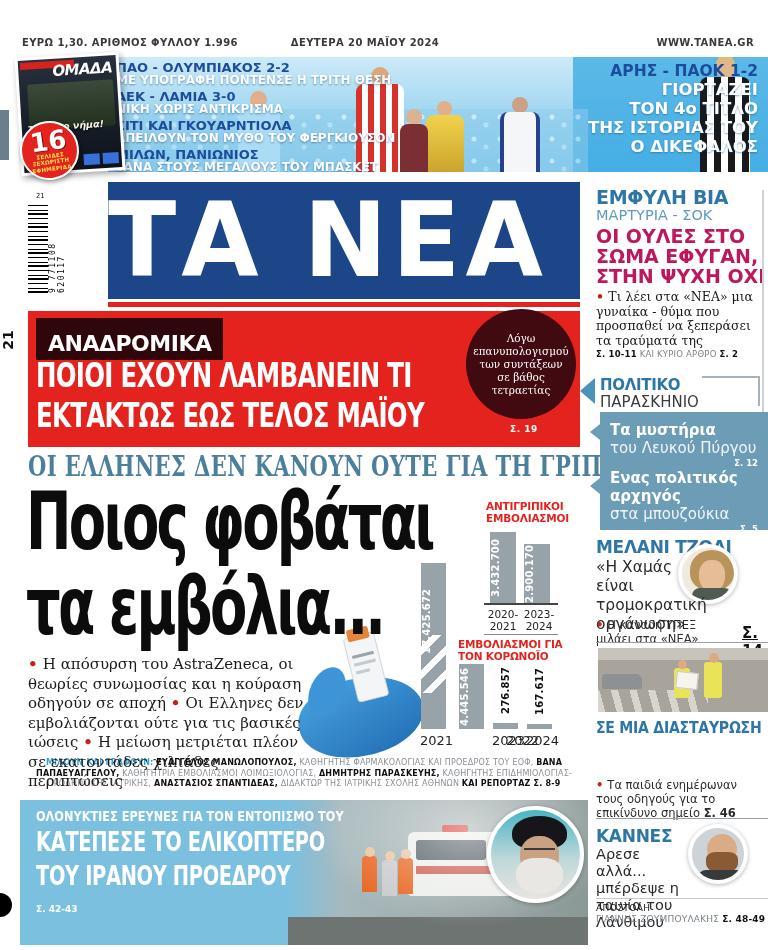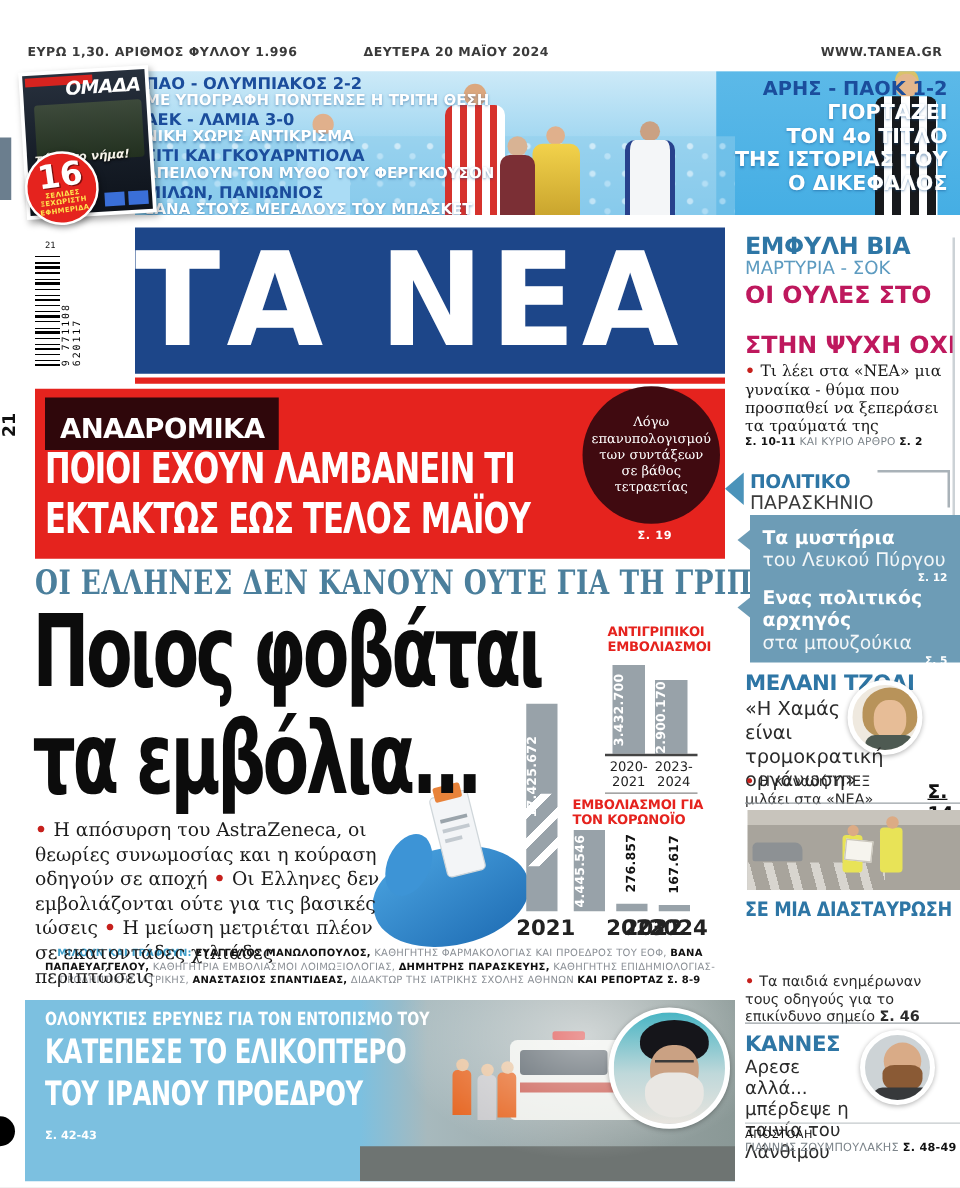--- a/index.html
+++ b/index.html
@@ -81,21 +81,21 @@
   .by-pre{color:#3f9ec9;font-weight:bold;}
 
   
   .c-title{position:absolute;color:#e5231e;font-weight:bold;font-size:10.5px;line-height:11.5px;letter-spacing:-.2px;z-index:2;}
   .bar{position:absolute;background:#98a2a9;z-index:2;}
   .vlab{writing-mode:vertical-rl;transform:rotate(180deg);font-weight:bold;font-size:10px;letter-spacing:.2px;}
   .vlab-in{position:absolute;left:0;right:0;display:flex;justify-content:center;color:#fff;}
   .vlab-out{position:absolute;z-index:2;display:flex;align-items:center;justify-content:center;color:#111;}
   .axis{position:absolute;background:#444;z-index:2;}
   .cat{position:absolute;font-size:10.5px;line-height:12px;color:#222;text-align:center;z-index:2;}
-  .xlab{position:absolute;font-size:17px;color:#222;text-align:right;z-index:2;font-weight:bold;}
+  .xlab{position:absolute;font-size:13px;color:#222;text-align:right;z-index:2;font-weight:normal;}
   .break-marks{position:absolute;left:-4px;width:33px;height:58px;z-index:3;
       background:repeating-linear-gradient(135deg,transparent 0 11px,#fff 11px 17px);}
 
   
   .syr{left:292px;top:632px;width:140px;height:128px;z-index:1;}
   .glove{position:absolute;left:6px;top:46px;width:126px;height:78px;background:linear-gradient(160deg,#4aa3e0,#1f6db4);
          border-radius:46% 54% 48% 52%;transform:rotate(-14deg);}
   .thumb{position:absolute;left:18px;top:34px;width:34px;height:52px;background:#3d94d6;border-radius:50%;transform:rotate(24deg);}
   .vial{position:absolute;left:58px;top:2px;width:32px;height:66px;background:#f3f5f7;border:1px solid #cfd6da;border-radius:4px;transform:rotate(-14deg);}
   .vial-cap{position:absolute;left:4px;top:-8px;width:22px;height:12px;background:#e8833a;border-radius:2px;}
@@ -357,20 +357,21 @@
     </div>
     <div class="iran-kick">ΟΛΟΝΥΚΤΙΕΣ ΕΡΕΥΝΕΣ ΓΙΑ ΤΟΝ ΕΝΤΟΠΙΣΜΟ ΤΟΥ</div>
     <div class="iran-h" style="top:26px;">ΚΑΤΕΠΕΣΕ ΤΟ ΕΛΙΚΟΠΤΕΡΟ</div>
     <div class="iran-h" style="top:60px;">ΤΟΥ ΙΡΑΝΟΥ ΠΡΟΕΔΡΟΥ</div>
     <div class="iran-p">Σ. 42-43</div>
   </div>
 
   <div class="sb-tag" style="left:596px;top:186px;font-size:19px;">ΕΜΦΥΛΗ ΒΙΑ</div>
   <div class="abs" style="left:596px;top:207px;font-size:14.5px;color:#5d9bc0;">ΜΑΡΤΥΡΙΑ - ΣΟΚ</div>
   <div class="sb-h" style="left:596px;top:226px;font-size:19px;line-height:20px;">ΟΙ ΟΥΛΕΣ ΣΤΟ</div>
+  <div class="sb-h" style="left:596px;top:246px;font-size:19px;line-height:20px;">ΣΩΜΑ ΕΦΥΓΑΝ,</div>
   <div class="sb-h" style="left:596px;top:266px;font-size:19px;line-height:20px;">ΣΤΗΝ ΨΥΧΗ ΟΧΙ</div>
   <div class="sb-txt" style="left:596px;top:290px;width:166px;font-size:12.5px;line-height:14.5px;">
     <span class="rb-b">• </span><span>Τι λέει στα «ΝΕΑ» μια γυναίκα - θύμα που προσπαθεί να ξεπεράσει τα τραύματά της</span>
   </div>
   <div class="sb-pages" style="left:596px;top:349px;">
     <b>Σ. 10-11</b>
     <span>ΚΑΙ ΚΥΡΙΟ ΑΡΘΡΟ</span>
     <b>Σ. 2</b>
   </div>
 

